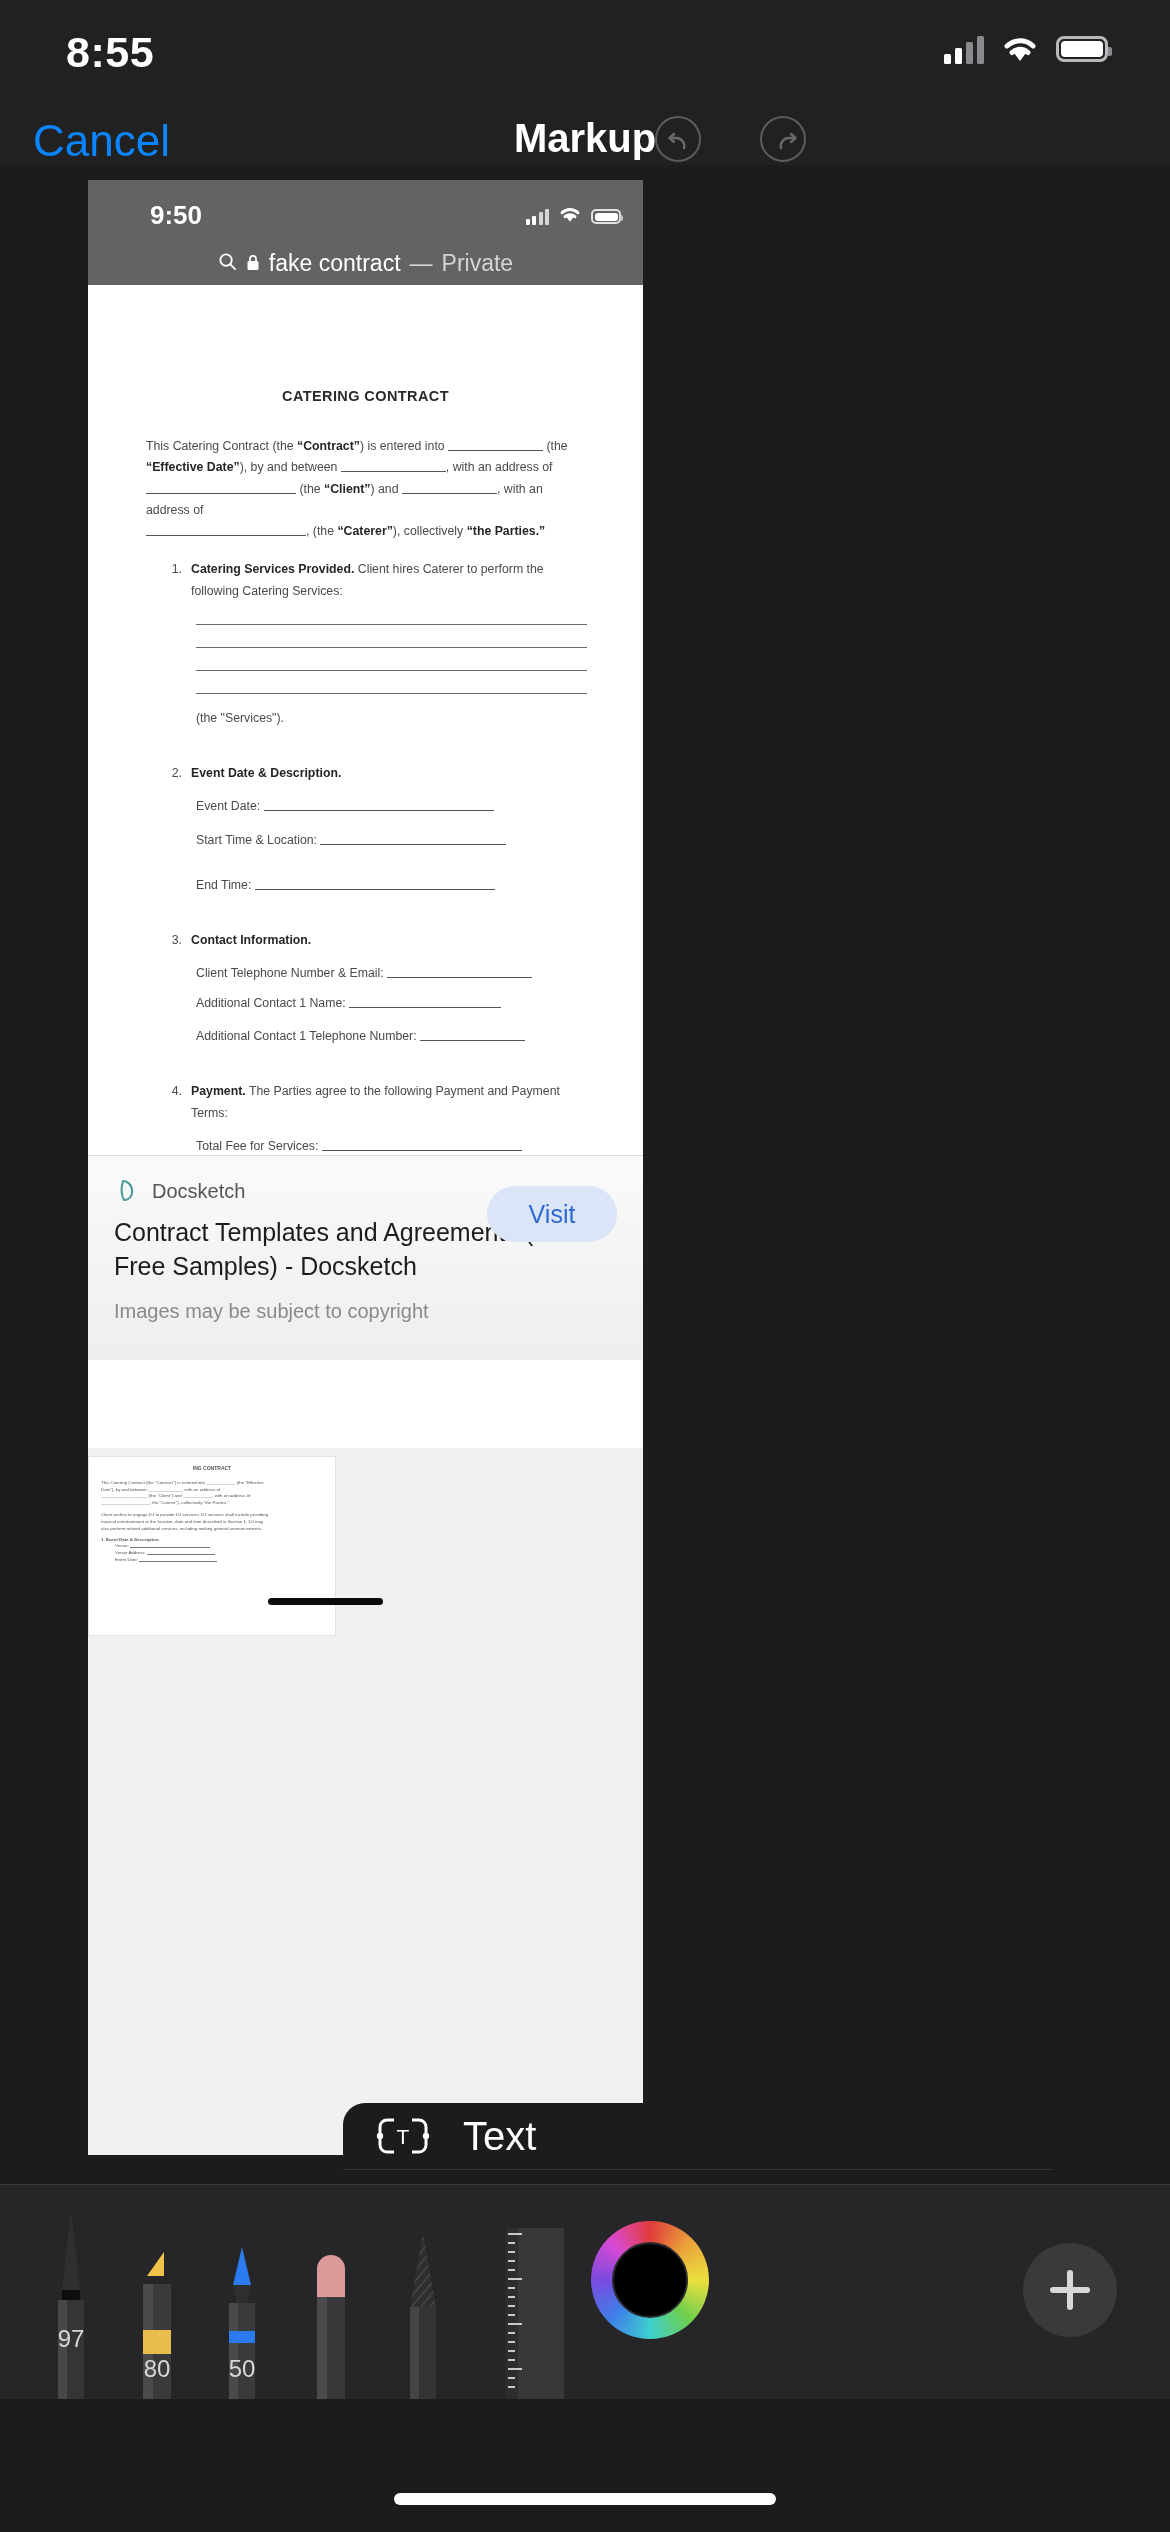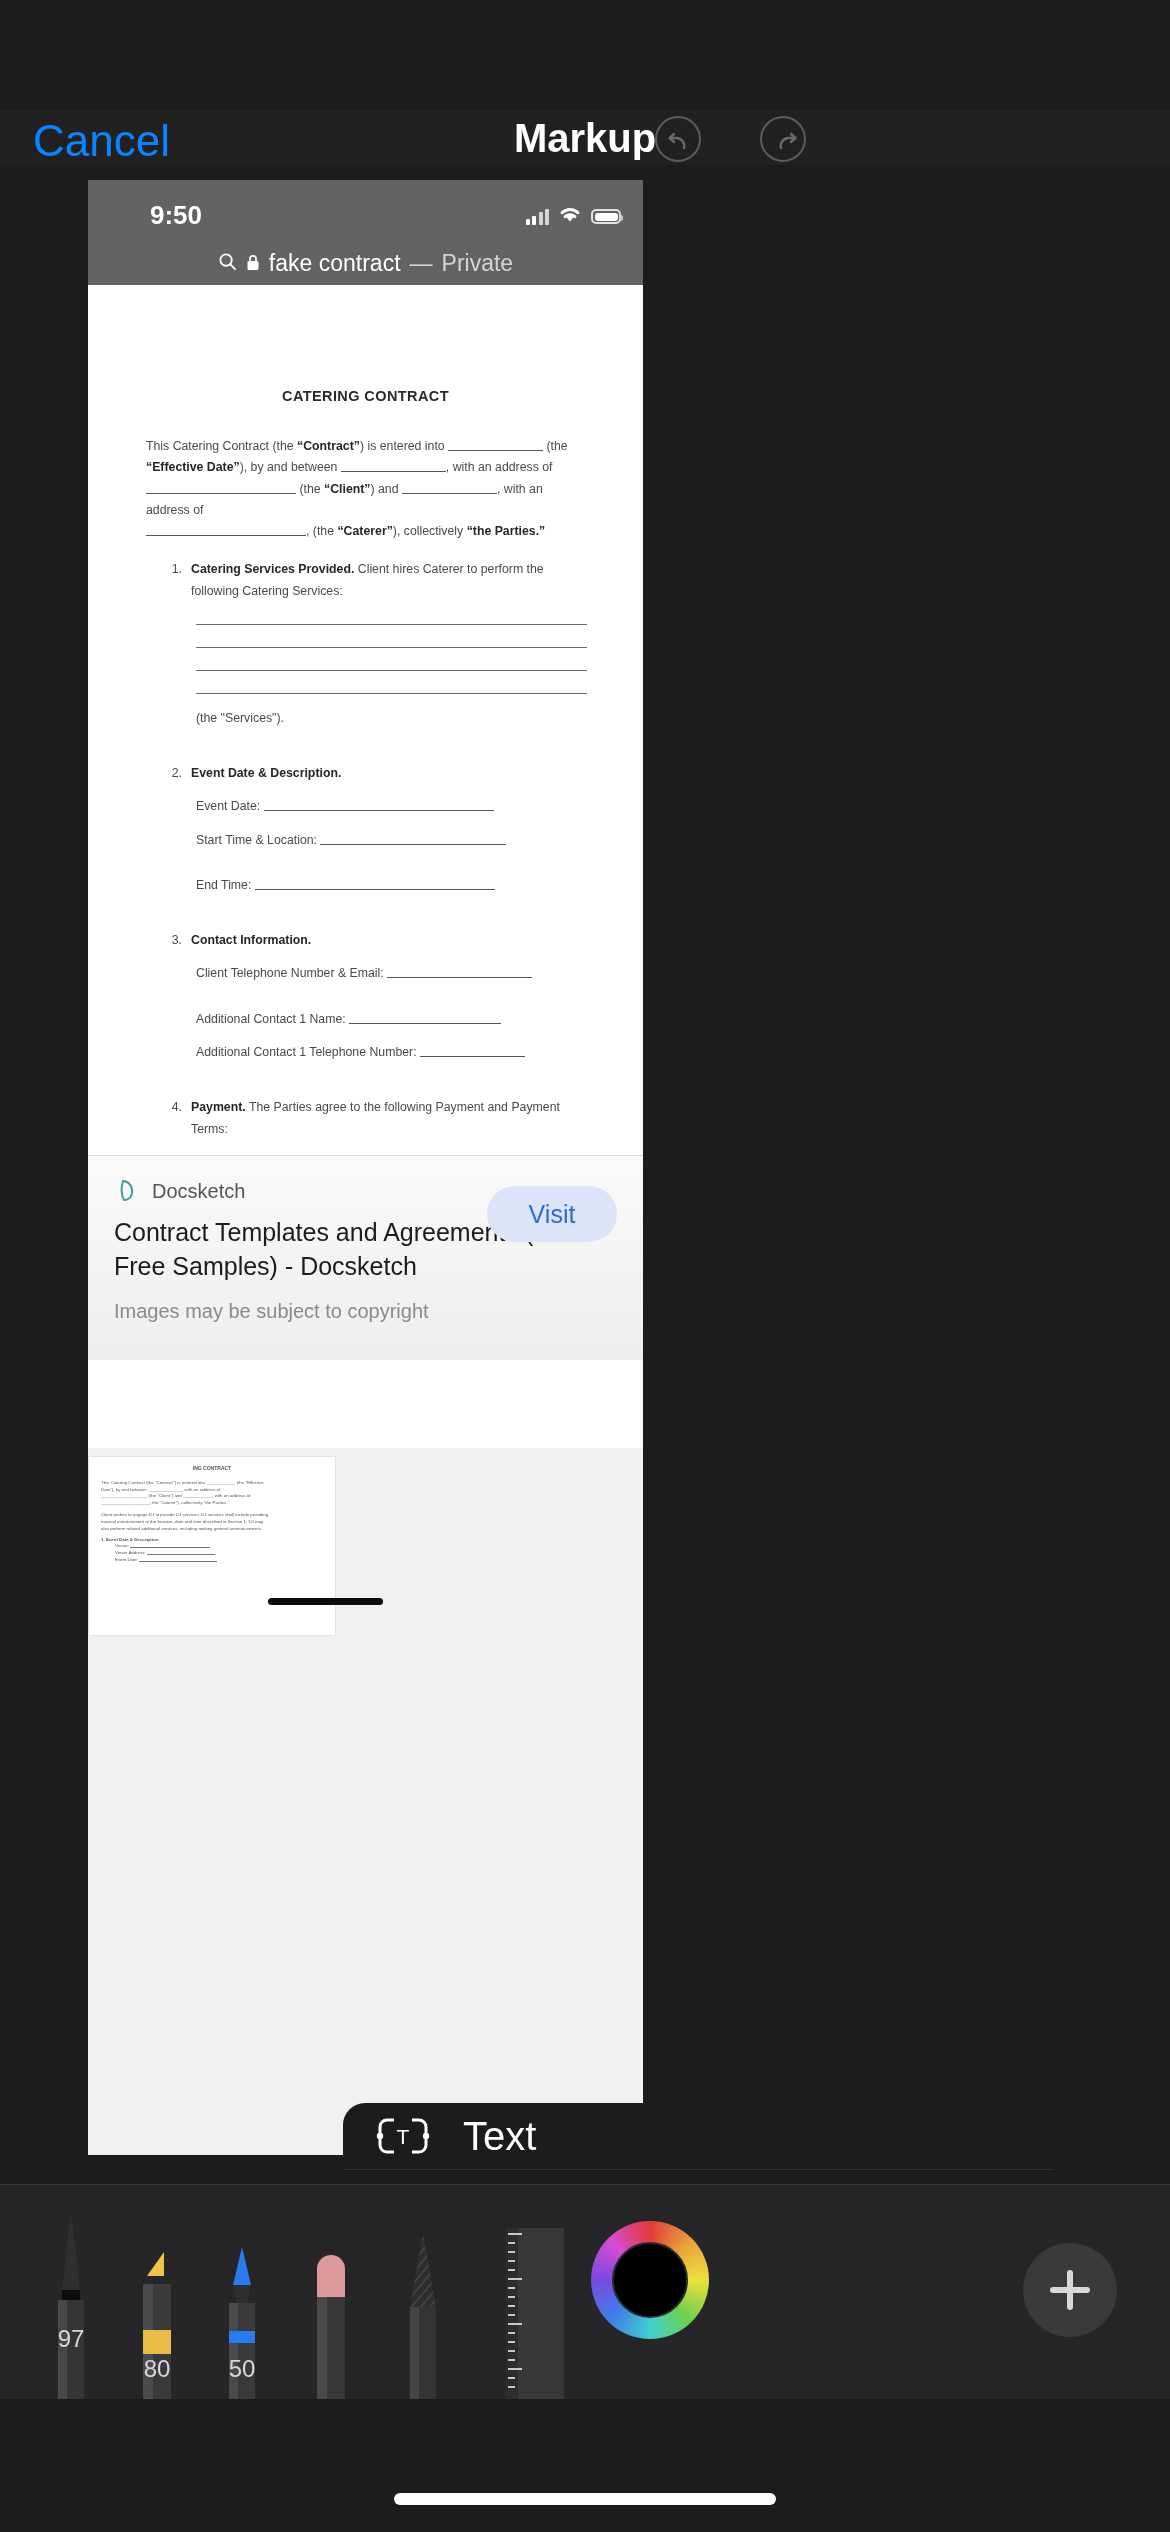--- a/index.html
+++ b/index.html
@@ -152,20 +152,41 @@
     color:#d8d8da; font-size:24px; }
 
   .homebar { position:absolute; left:50%; transform:translateX(-50%);
     bottom:27px; width:382px; height:12px; background:#fff; border-radius:6px; }
 </style>
 </head>
 <body>
 
 <div id="screen">
 
+  <div class="statusbar">
+    <div class="sb-time">8:55</div>
+    <div class="sb-right">
+      <span class="sig">
+        <i></i>
+          <i></i>
+          <i></i>
+          <i></i>
+        </span>
+      <span class="wifi">
+        <svg width="36" height="28" viewBox="0 0 36 28">
+          <path d="M18 26 L12 18 a10 10 0 0 1 12 0 Z" fill="#fff"></path>
+          <path d="M5 11 a19 19 0 0 1 26 0" stroke="#fff" stroke-width="5" fill="none" stroke-linecap="round"></path>
+          <path d="M10 17.5 a11.5 11.5 0 0 1 16 0" stroke="#fff" stroke-width="5" fill="none" stroke-linecap="round"></path>
+        </svg>
+      </span>
+      <span class="batt">
+          <i></i>
+        </span>
+    </div>
+  </div>
 
   <div class="navbar">
     <div class="nav-cancel">Cancel</div>
     <div class="nav-title">Markup</div>
     <div class="nav-circ nav-undo">
       <svg width="30" height="30" viewBox="0 0 30 30">
         <path d="M19 22 a8 8 0 0 0 -8-10 h-6" stroke="#6a6a6c" stroke-width="2.4" fill="none" stroke-linecap="round"></path>
         <path d="M9 8 L4.5 12 L9 16" stroke="#6a6a6c" stroke-width="2.4" fill="none" stroke-linecap="round" stroke-linejoin="round"></path>
       </svg>
     </div>
@@ -288,21 +309,21 @@
               </div>
 
               <div class="doc-li" style="margin-top:34px">
                 <span class="num">3.</span>
                 <span class="bd"><b>Contact Information.</b></span>
               </div>
               <div class="doc-sub" style="margin-top:12px">
                 <span>Client Telephone Number &amp; Email:</span>
                 <span class="ln" style="width:145px"></span>
               </div>
-              <div class="doc-sub" style="margin-top:24px">
+              <div class="doc-sub" style="margin-top:8px">
                 <span>Additional Contact 1 Name:</span>
                 <span class="ln" style="width:152px"></span>
               </div>
               <div class="doc-sub" style="margin-top:12px">
                 <span>Additional Contact 1 Telephone Number:</span>
                 <span class="ln" style="width:105px"></span>
               </div>
 
               <div class="doc-li" style="margin-top:34px">
                 <span class="num">4.</span>

